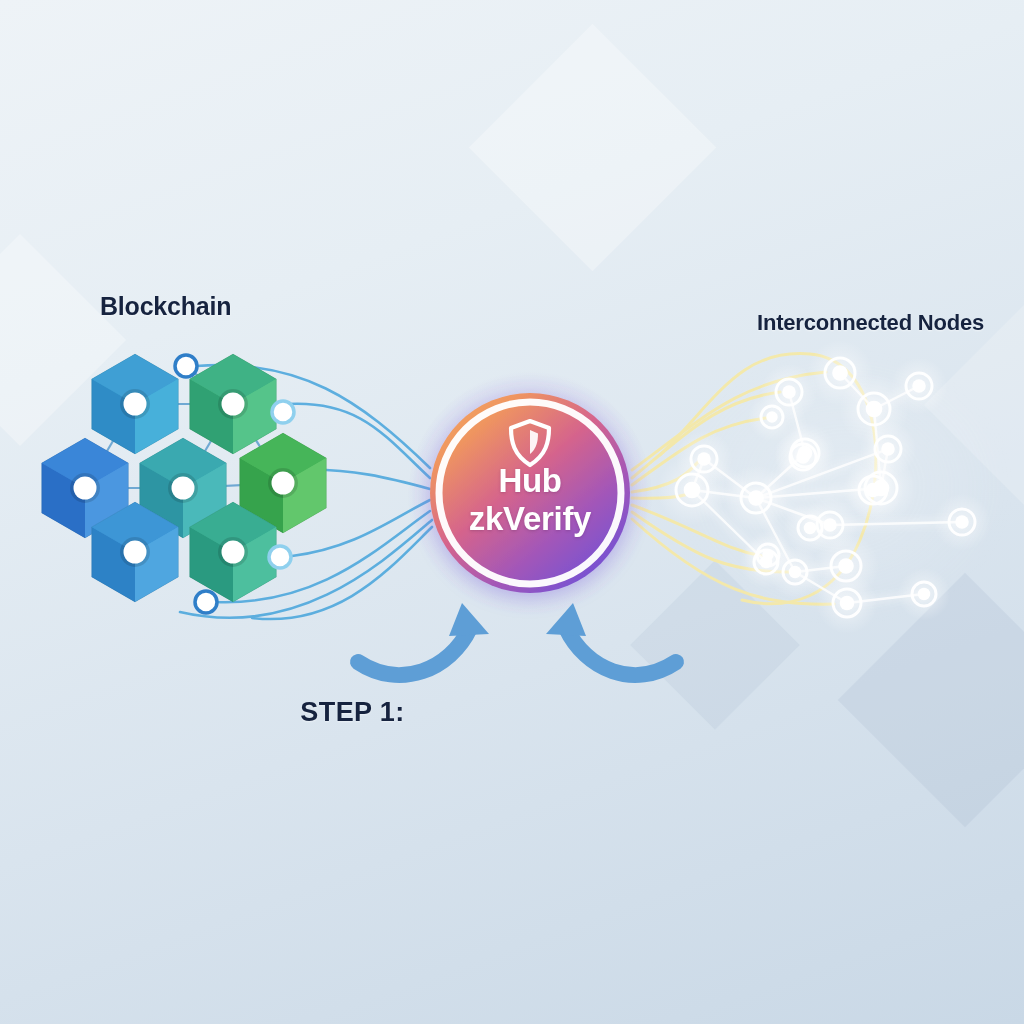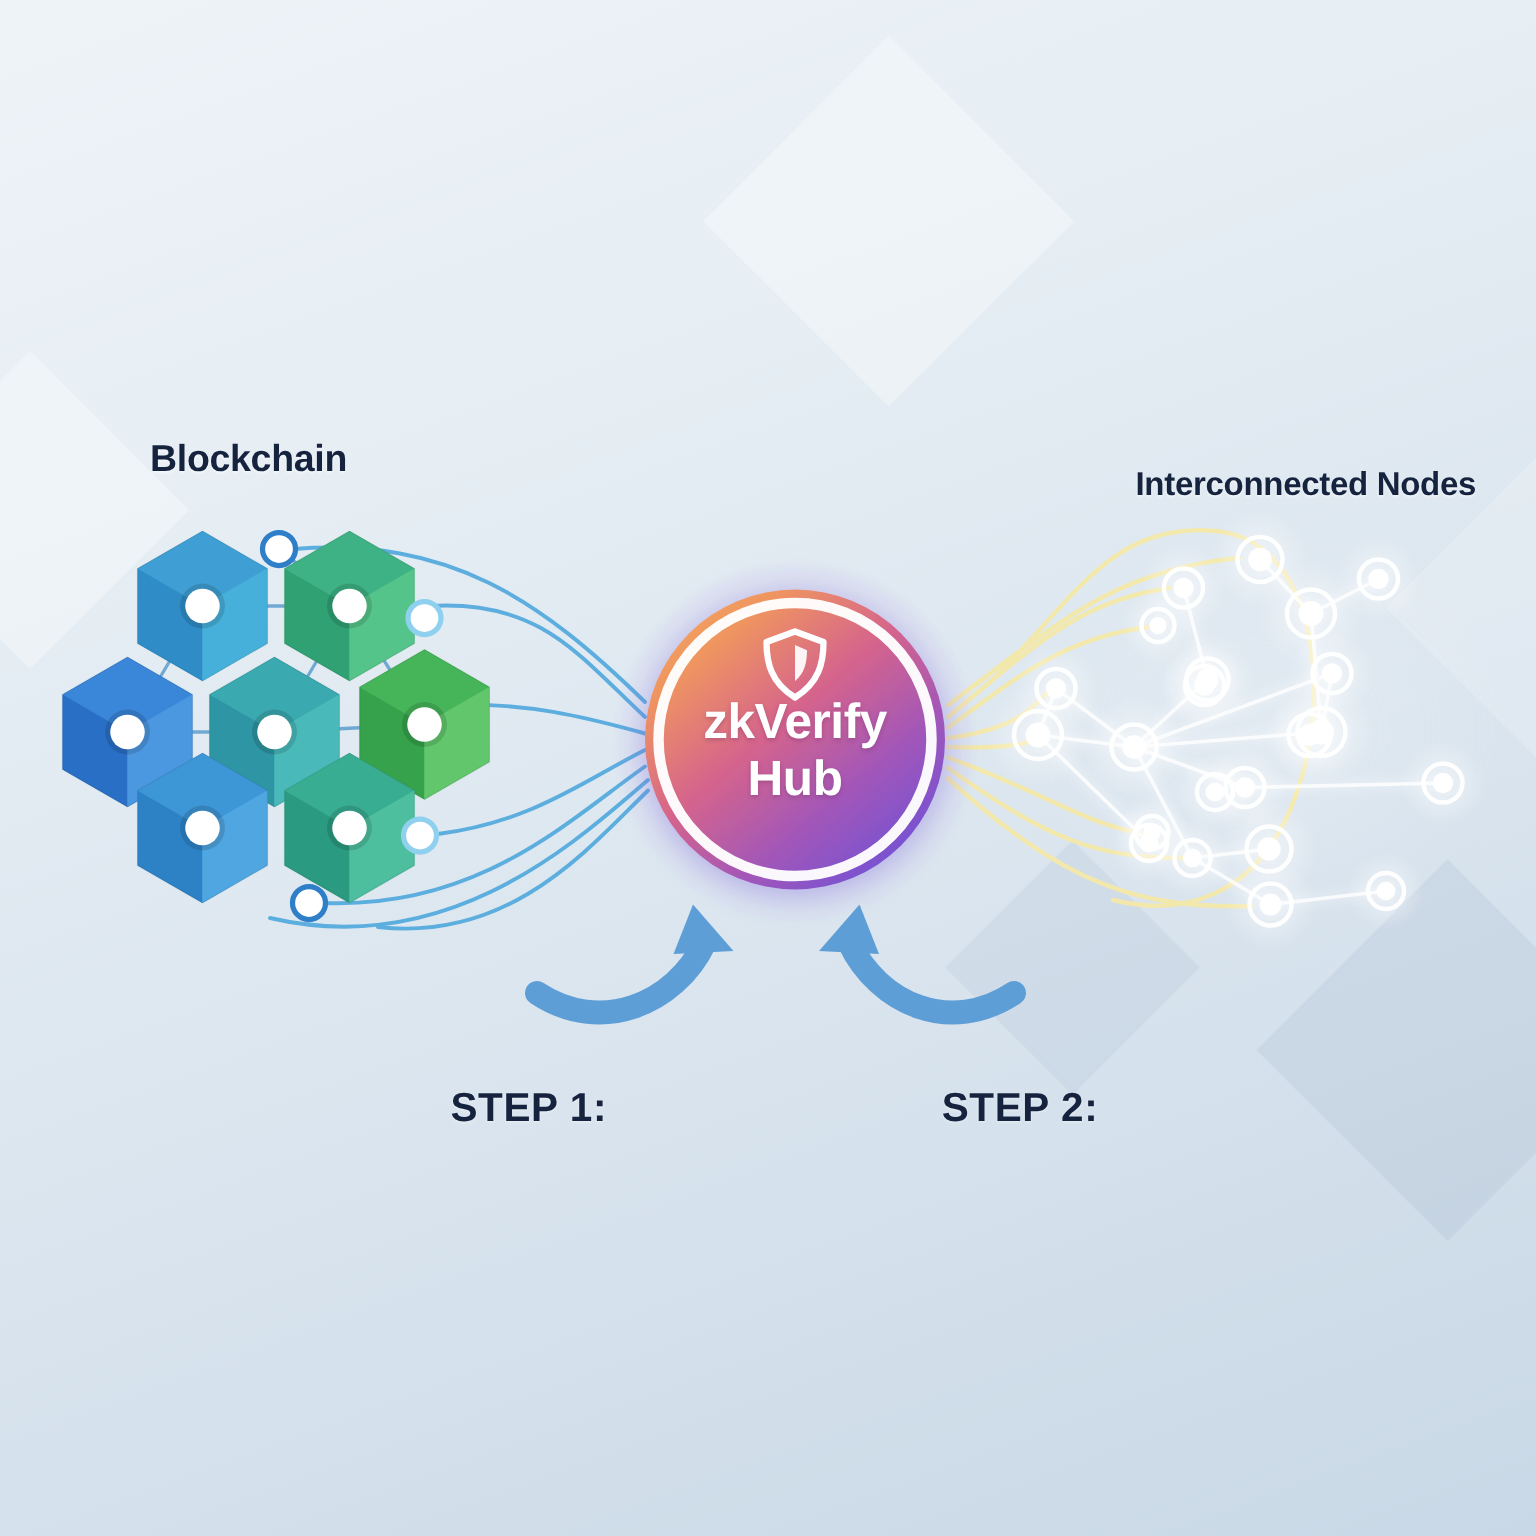--- a/index.html
+++ b/index.html
@@ -63,21 +63,20 @@
 
   .step-label {
     position: absolute;
     color: #16233f;
     font-weight: bold;
     font-size: 27px;
     letter-spacing: 0.4px;
     line-height: 1.25;
     text-align: center;
     text-shadow: 0 1px 2px rgba(255,255,255,0.5);
-    margin-top: 26px;
   }
   #step1 { left: 240px; top: 696px; width: 225px; }
   #step2 { left: 560px; top: 696px; width: 240px; }
 
   
   #hub-text {
     position: absolute;
     left: 430px;
     top: 462px;
     width: 200px;
@@ -417,25 +416,24 @@
     </g>
   </svg>
 
   <div class="label" id="label-left">
     <div>Blockchain</div>
   </div>
 
   <div class="label" id="label-right">Interconnected Nodes</div>
 
   <div id="hub-text">
+    <div>Hub</div>
     <div>zkVerify</div>
-    <div>Hub</div>
   </div>
 
   <div class="step-label" id="step1">
     <div>STEP 1:</div>
   </div>
 
   <div class="step-label" id="step2">
-    <div>STEP 2:</div>
   </div>
 
 </div>
 
 </body></html>

